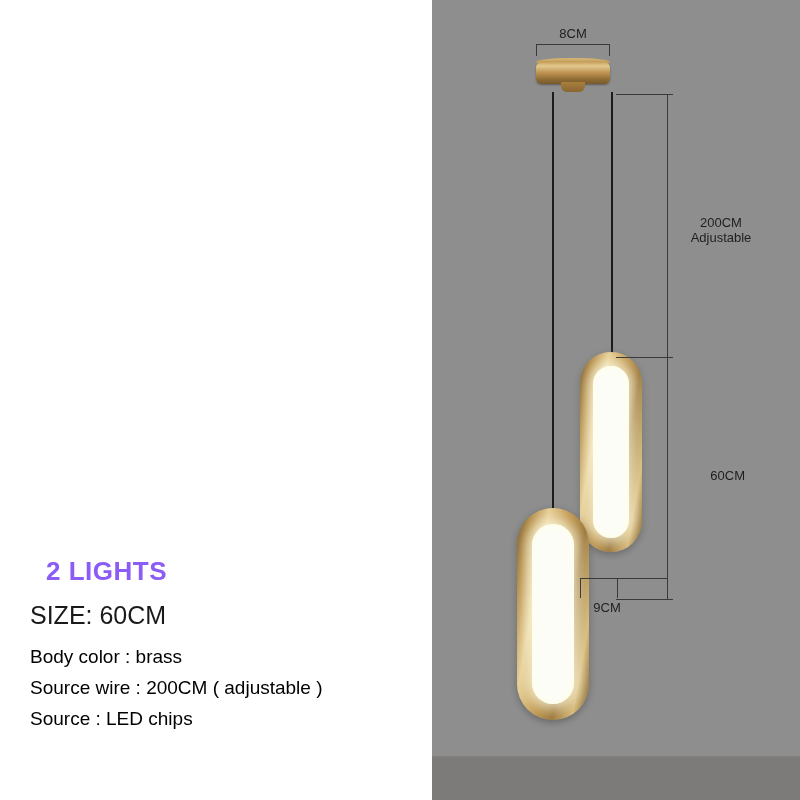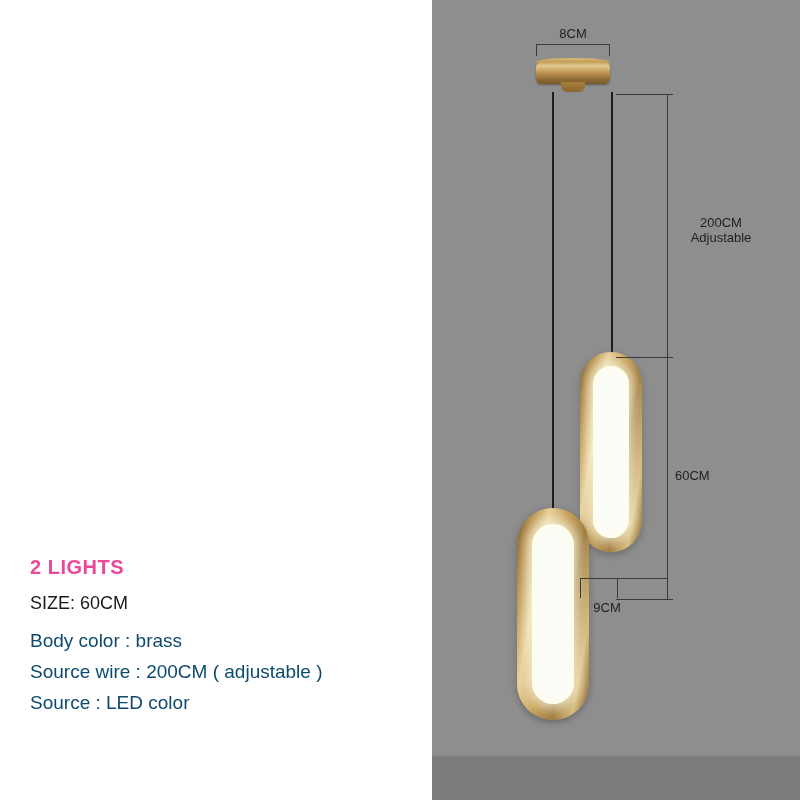--- a/index.html
+++ b/index.html
@@ -129,34 +129,34 @@
   }
 
   
   .spec {
     position: absolute;
     left: 30px;
     top: 556px;
     width: 390px;
   }
   .spec-heading {
-    font-size: 20px;
+    font-size: 26px;
     font-weight: bold;
-    color: #ec4899;
+    color: #8b5cf6;
     letter-spacing: .5px;
-    margin: 0 0 14px 0;
+    margin: 0 0 14px 16px;
   }
   .spec-size {
-    font-size: 18px;
+    font-size: 25px;
     color: #1a1a1a;
     margin: 0 0 16px 0;
   }
   .spec-line {
     font-size: 19px;
-    color: #0c4a6e;
+    color: #000000;
     margin: 0 0 9px 0;
   }
 </style>
 </head>
 <body>
 
 <div id="stage">
 
   <div class="photo-panel">
 
@@ -187,30 +187,30 @@
     <div class="dim-line dim-h" style="left:184px; top:357px; width:52px;"></div>
     <div class="dim-line dim-v" style="left:235px; top:94px; height:263px;"></div>
     <div class="dim-line dim-h" style="left:229px; top:94px; width:12px;"></div>
     <div class="dim-line dim-h" style="left:229px; top:357px; width:12px;"></div>
     <div class="dim-label" style="left:243px; top:188px; width:92px; text-align:center;margin-top:27px;">200CM
 Adjustable</div>
 
     <div class="dim-line dim-v" style="left:235px; top:357px; height:243px;"></div>
     <div class="dim-line dim-h" style="left:184px; top:599px; width:52px;"></div>
     <div class="dim-line dim-h" style="left:229px; top:599px; width:12px;"></div>
-    <div class="dim-label" style="left:243px; top:468px; width:70px; text-align:left;">60CM</div>
+    <div class="dim-label" style="left:243px; top:468px; width:70px; text-align:right;">60CM</div>
 
     <div class="dim-line dim-h" style="left:148px; top:578px; width:88px;"></div>
     <div class="dim-line dim-v" style="left:148px; top:578px; height:20px;"></div>
     <div class="dim-line dim-v" style="left:185px; top:578px; height:20px;"></div>
     <div class="dim-label" style="left:138px; top:600px; width:74px;">9CM</div>
 
   </div>
 
   <div class="spec">
     <div class="spec-heading">2 LIGHTS</div>
     <div class="spec-size">SIZE: 60CM</div>
     <div class="spec-line">Body color : brass</div>
     <div class="spec-line">Source wire : 200CM ( adjustable )</div>
-    <div class="spec-line">Source : LED color</div>
+    <div class="spec-line">Source : LED chips</div>
   </div>
 
 </div>
 
 </body></html>

